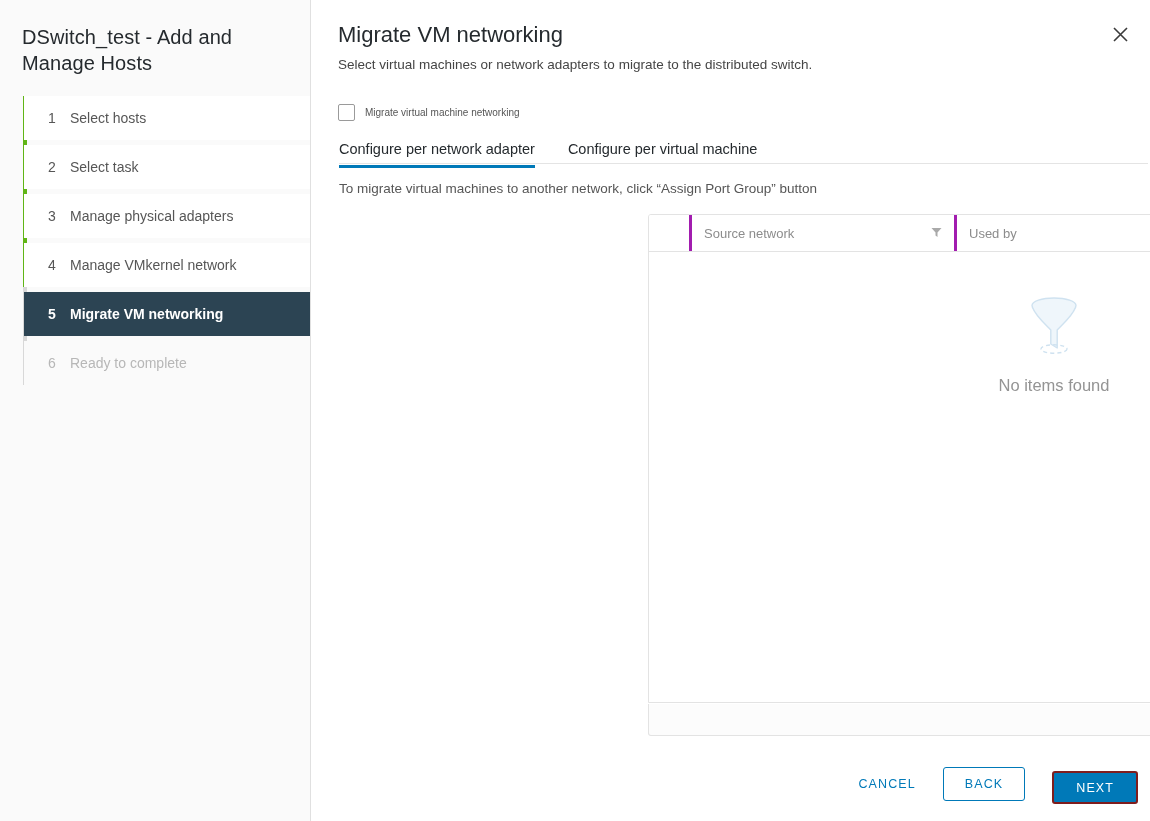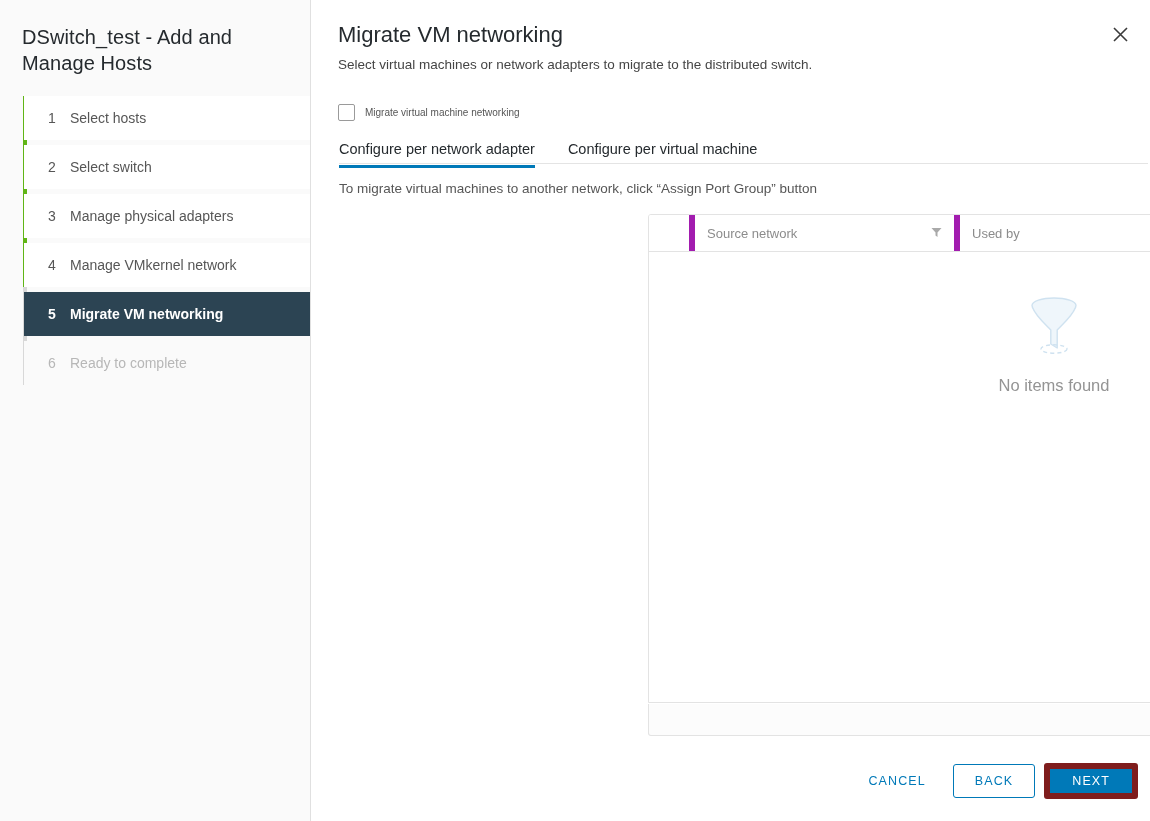--- a/index.html
+++ b/index.html
@@ -206,21 +206,21 @@
     border-bottom: 1px solid #e3e3e3;
     background: #ffffff;
   }
   .gh-cell {
     display: flex;
     align-items: center;
     font-size: 13px;
     color: #8c8c8c;
     padding: 0 12px;
     position: relative;
-    border-left: 6px solid #a21caf;
+    border-left: 3px solid #a21caf;
   }
   .gh-cell:first-child { border-left: none; }
   .gh-cell .gh-label { flex: 1 1 auto; }
   .gh-cell.c-check { width: 40px; flex: 0 0 40px; padding: 0; }
   .gh-cell.c-src  { width: 265px; flex: 0 0 265px; }
   .gh-cell.c-used { width: 204px; flex: 0 0 204px; }
 
   .filter-ico { opacity: .85; margin-left: 6px; }
 
   .grid-body {
@@ -285,46 +285,47 @@
     border: 1px solid transparent;
     color: #0079b8;
     padding: 0 16px;
     margin-right: 10px;
   }
   .btn-outline {
     background: #ffffff;
     border: 1px solid #0079b8;
     color: #0079b8;
     padding: 16px 21px;
-    margin-right: 9px;
+    margin-right: 27px;
   }
   .btn-primary {
     background: #0079b8;
-    border: 6px solid #7f1d1d;
+    border: 2px solid #7f1d1d;
     color: #ffffff;
     padding: 12px 22px;
+    margin-top: 8px;
   }
 </style>
 </head>
 <body>
 
 <div id="wizard">
 
   <div id="sidebar">
     <div class="wizard-title">DSwitch_test - Add and Manage Hosts</div>
     <div class="steps" id="steps-container">
       <div class="rail" id="rail-base" style="height: 289px;"></div>
       <div class="rail-done" id="rail-done" style="height: 191px;"></div>
     <div class="step">
           <span class="num">1</span>
           <span class="lbl">Select hosts</span>
         </div>
         <div class="step">
           <span class="num">2</span>
-          <span class="lbl">Select switch</span>
+          <span class="lbl">Select task</span>
         </div>
         <div class="step">
           <span class="num">3</span>
           <span class="lbl">Manage physical adapters</span>
         </div>
         <div class="step">
           <span class="num">4</span>
           <span class="lbl">Manage VMkernel network</span>
         </div>
         <div class="step active">

